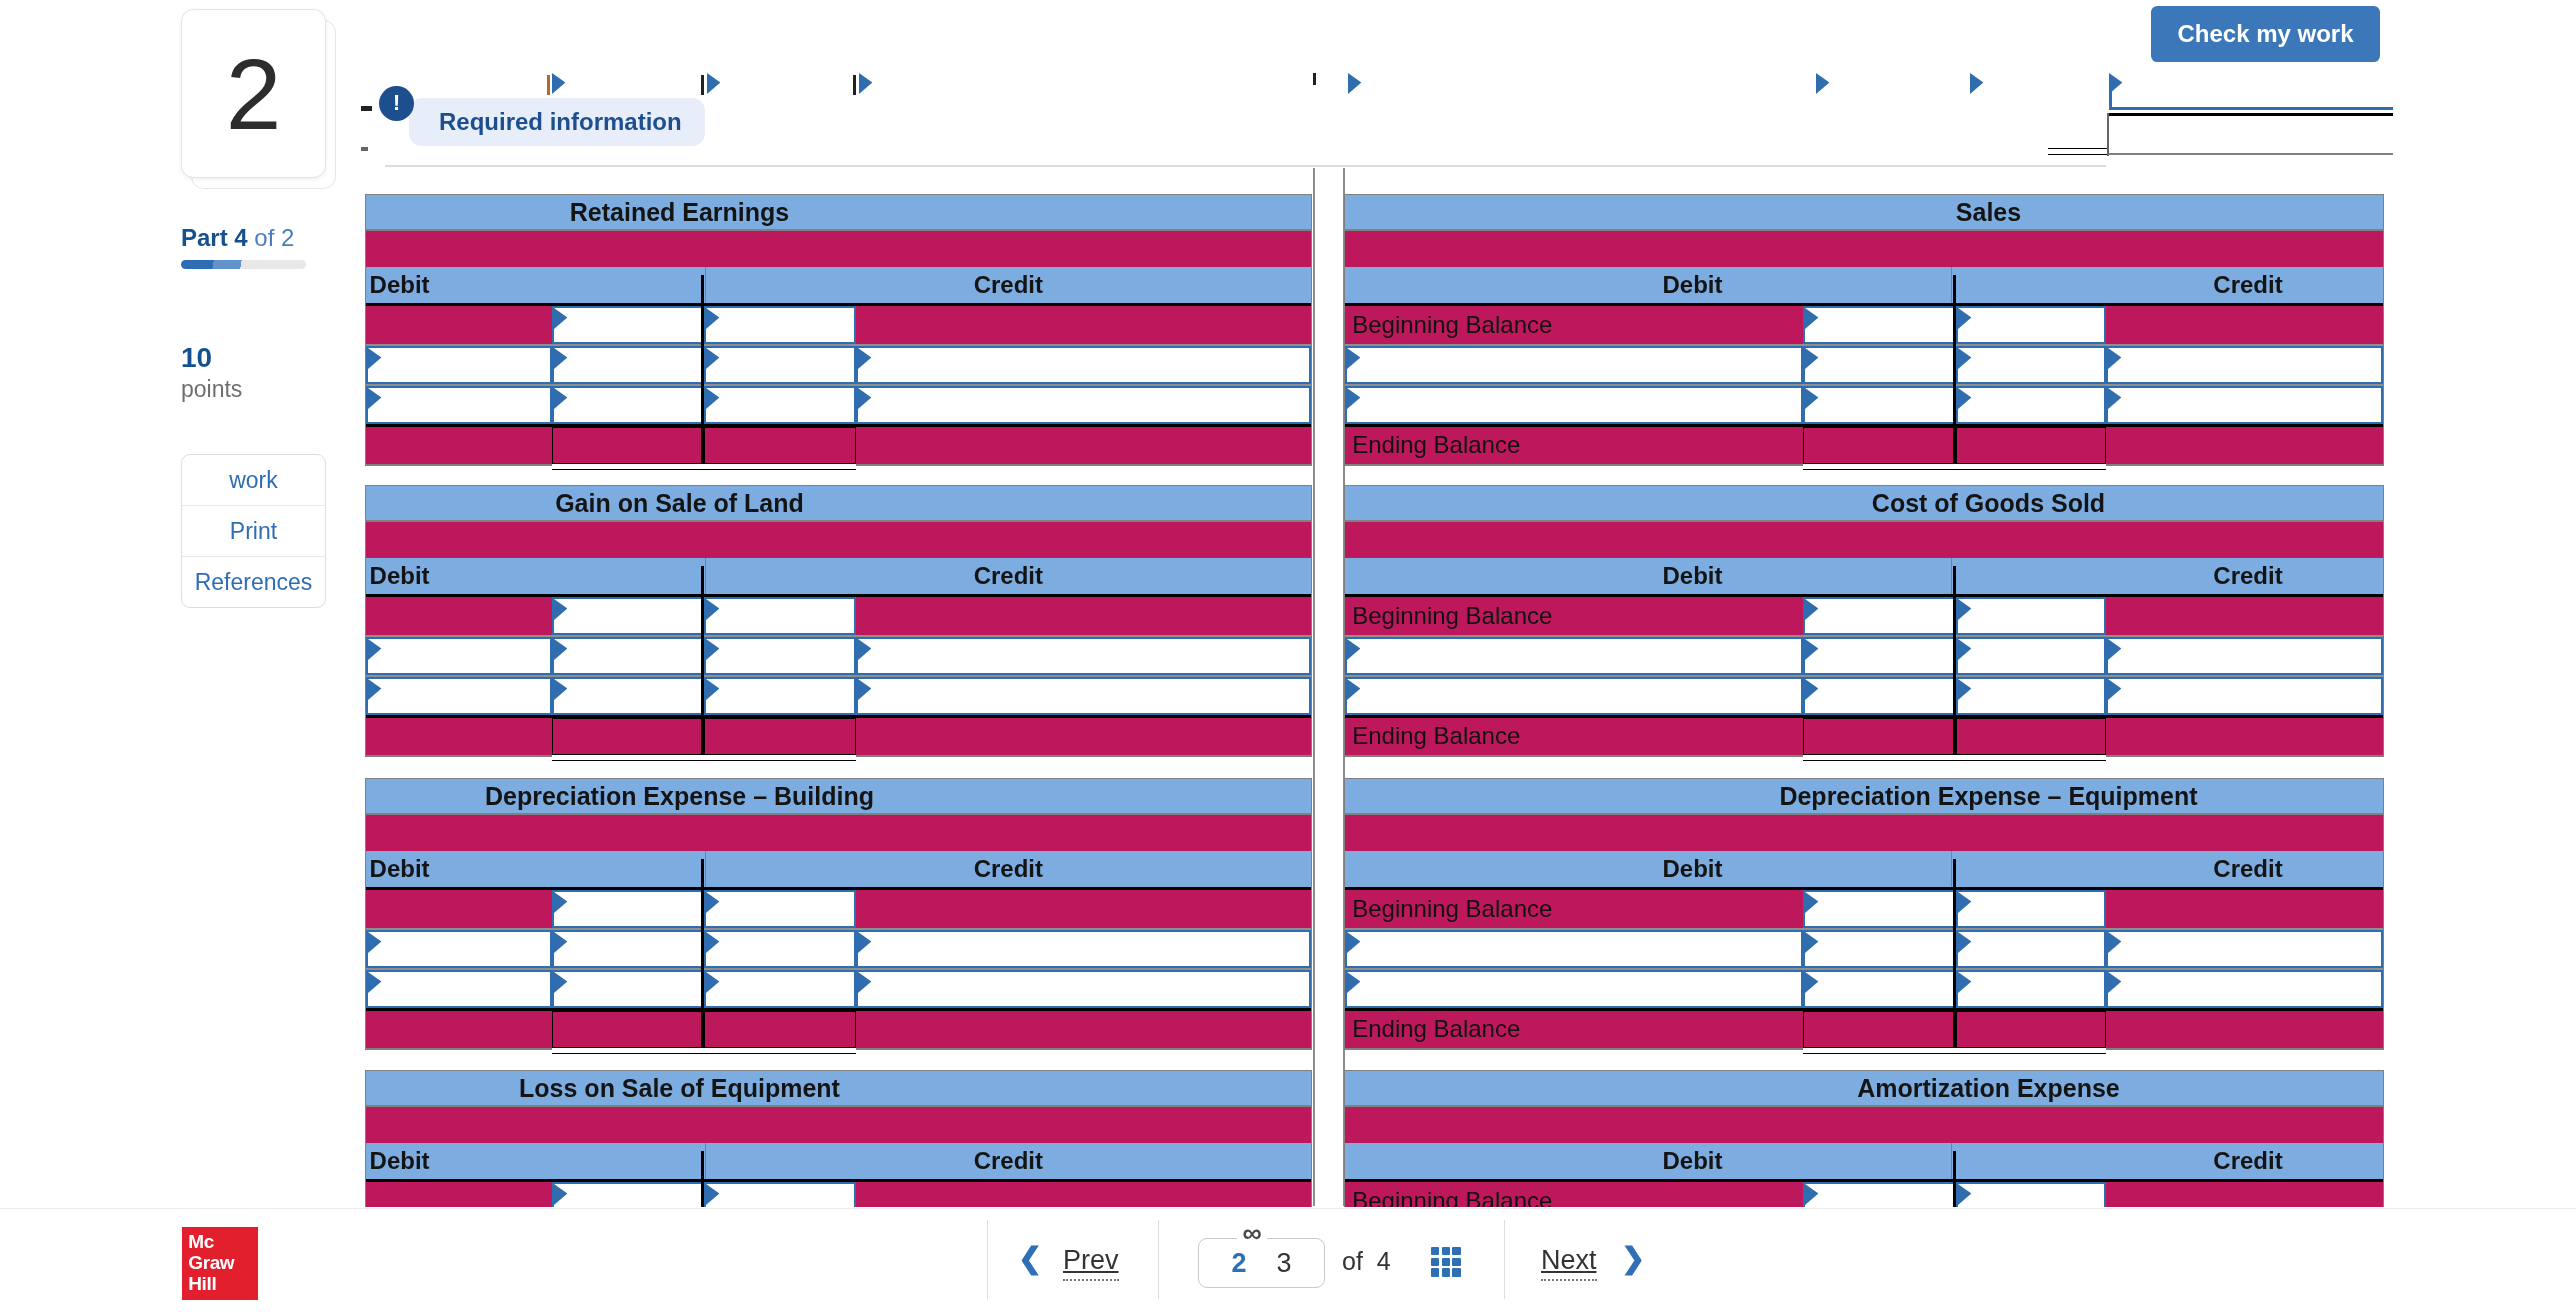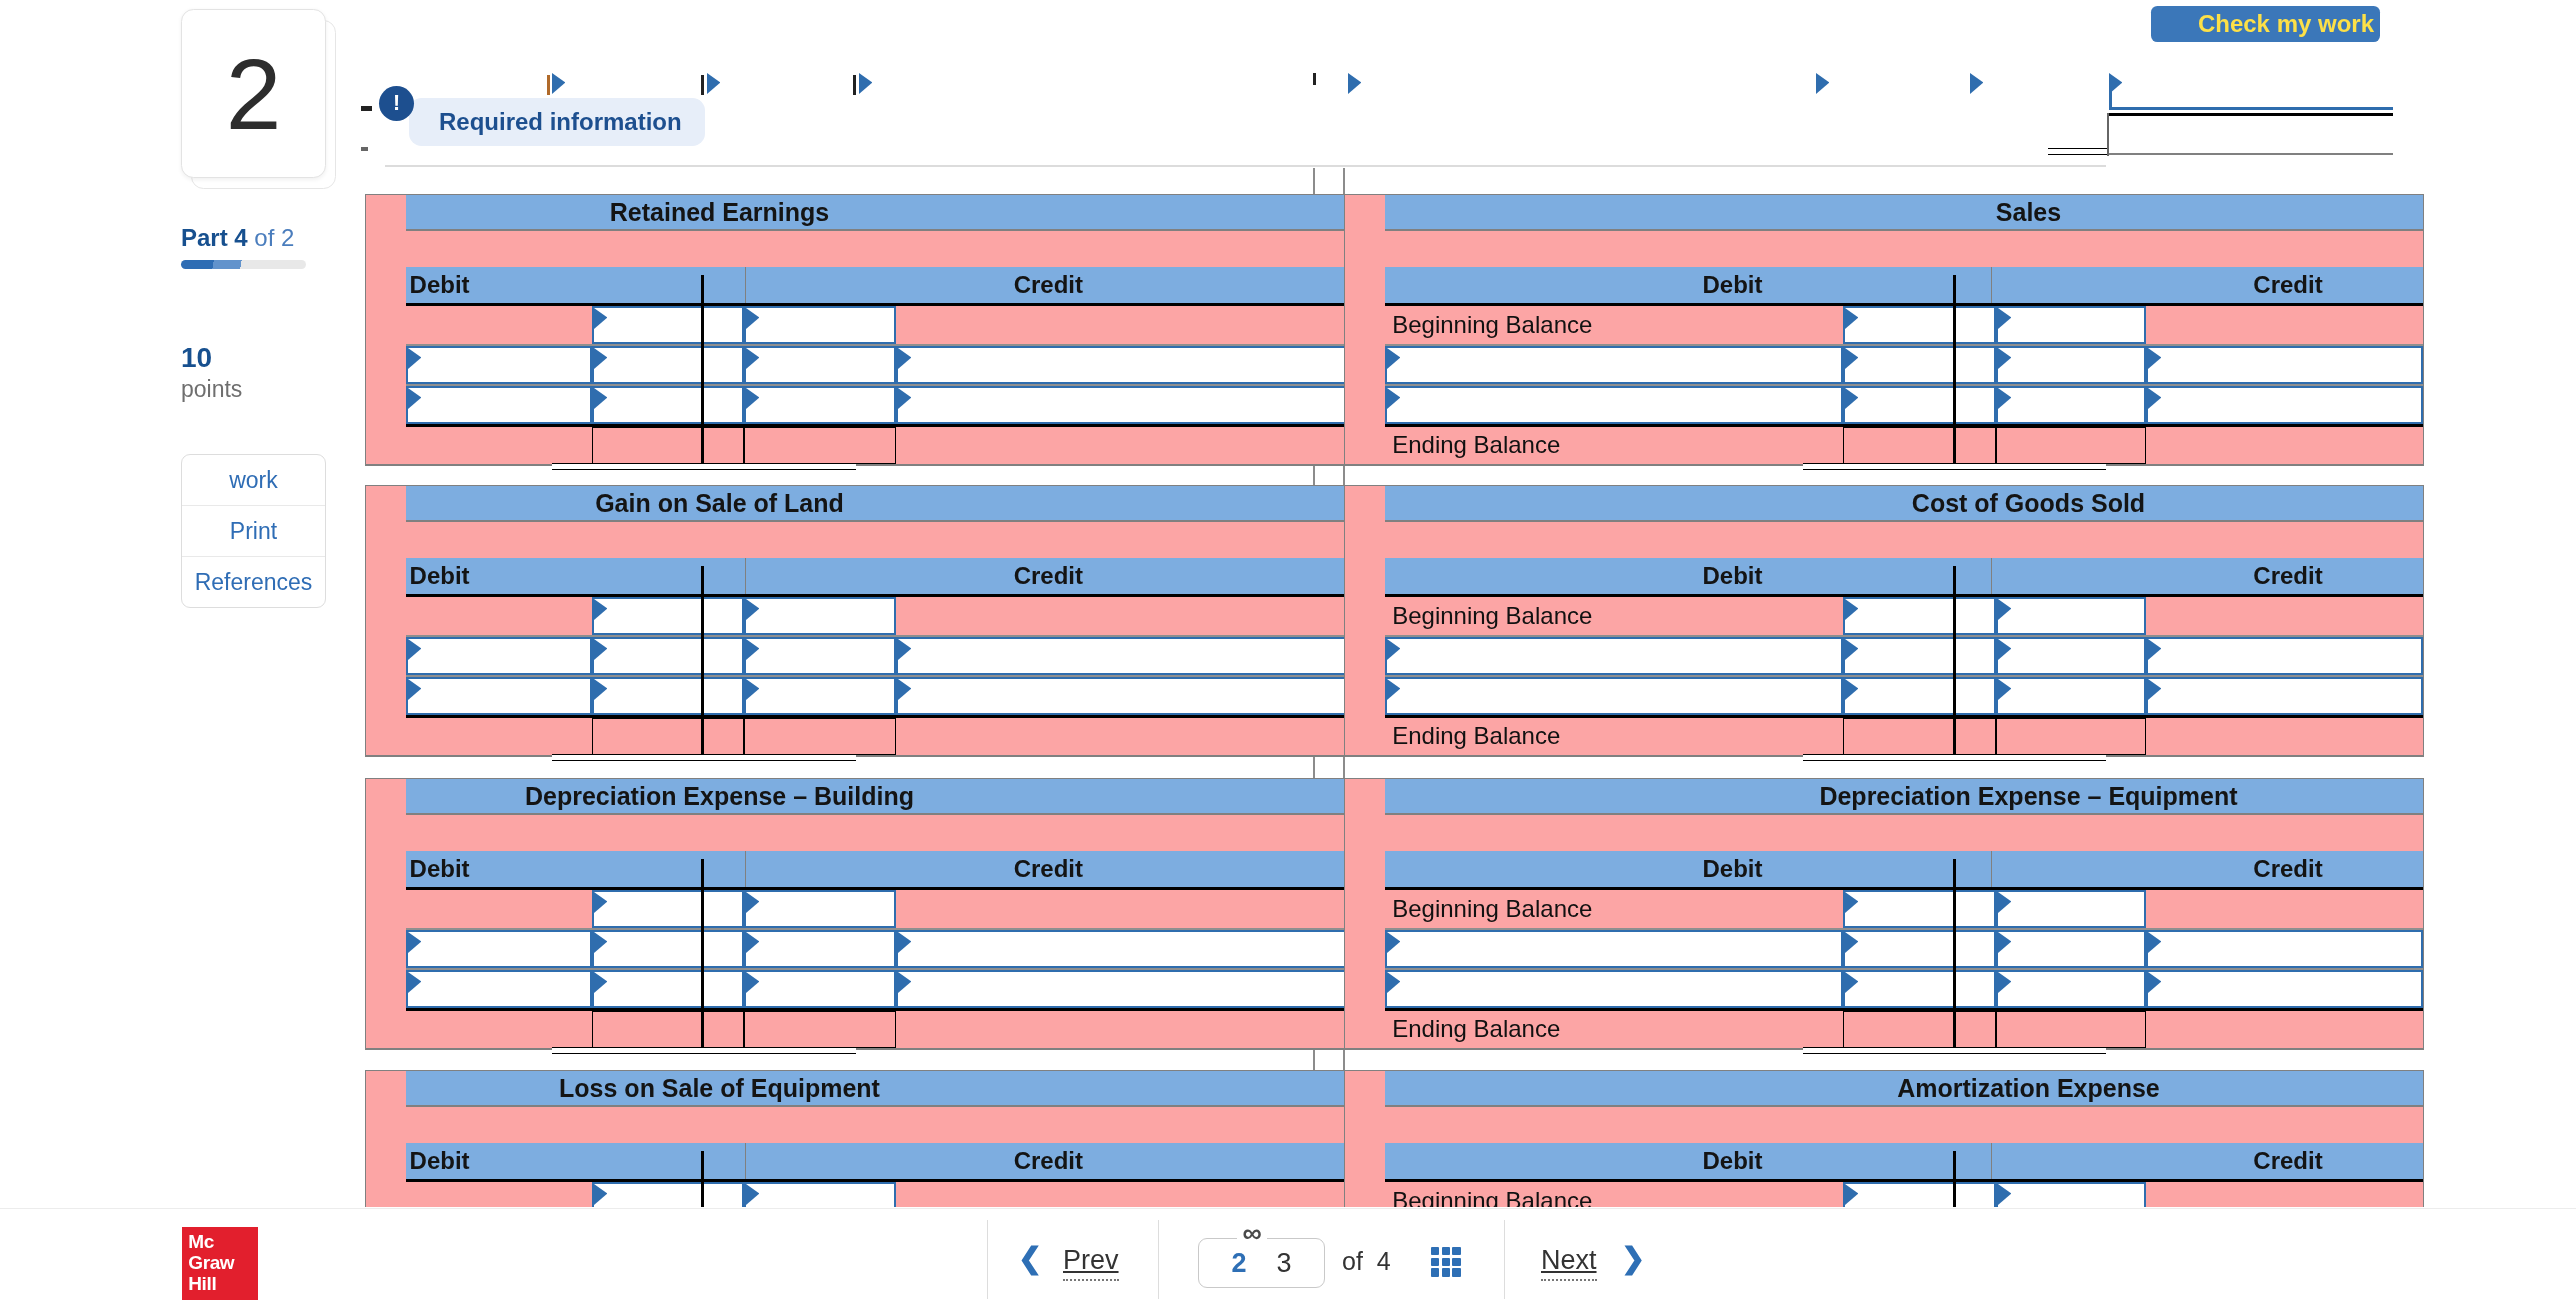--- a/index.html
+++ b/index.html
@@ -19,40 +19,40 @@
   .pbar{left:181px;top:260px;width:125px;height:9px;border-radius:4.5px;
     background:linear-gradient(100deg,#2e6db4 0 26%,#6293cc 26% 48%,#e8e8e8 48%);}
   .pts-num{left:181px;top:342px;font-size:28px;font-weight:bold;color:#17508f;}
   .pts-lbl{left:181px;top:376px;font-size:23px;color:#6f6f6f;}
   .linkbox{left:181px;top:454px;width:143px;background:#fff;border:1.8px solid #ddd;border-radius:9px;}
   .linkbox .lrow{height:50px;display:flex;align-items:center;justify-content:center;
     font-size:23px;color:#2f6db5;border-bottom:1.8px solid #e9e9e9;cursor:pointer;}
   .linkbox .lrow:last-child{border-bottom:none;}
 
   
-  .checkbtn{left:2151px;top:6.3px;width:229px;height:36px;background:#3b77b9;border:none;
-    border-radius:6.3px;color:#fde047;font-weight:bold;font-size:24px;font-family:inherit;cursor:pointer;text-align:right;}
+  .checkbtn{left:2151px;top:6.3px;width:229px;height:56px;background:#3b77b9;border:none;
+    border-radius:6.3px;color:#ffffff;font-weight:bold;font-size:24px;font-family:inherit;cursor:pointer;}
   .req-pill{left:409px;top:98px;height:48px;background:#e7eef9;border-radius:12.5px;
     display:flex;align-items:center;padding:0 23px 0 30px;}
   .req-pill span{font-size:24px;font-weight:bold;color:#1d4f8f;}
   .req-circle{left:379px;top:86px;width:35px;height:35px;border-radius:50%;background:#1d4f8f;
     color:#fff;font-weight:bold;font-size:21.5px;display:flex;align-items:center;justify-content:center;}
 
   
   .dash{background:#222;}
   .tick{background:#222;}
   .tri-float{width:13.4px;height:22.4px;background:#2f6dae;
     clip-path:polygon(0 0,100% 42%,0 94%);}
   .hline{height:2.7px;}
   .grayrule{height:1.8px;background:#dcdcdc;}
   .vline-full{width:1.8px;background:#8c8c8c;}
 
   
   .content-clip{left:0;top:0;right:0;height:1207px;overflow:hidden;}
-  .ttable{position:absolute;background:#fca5a5;border:1.8px solid #808080;border-bottom:2.7px solid #808080;padding-left:40px;}
+  .ttable{position:absolute;background:#be185d;border:1.8px solid #808080;border-bottom:2.7px solid #808080;}
   .side-left{width:945px;}
   .side-right{width:1038px;}
   .t-title{height:34px;border-bottom:2.7px solid #808080;background:#7dade0;
     display:flex;align-items:center;justify-content:center;
     font-size:25px;font-weight:bold;color:#141414;}
   .side-left  .t-title{padding-right:318px;}
   .side-right .t-title{padding-left:249px;}
   .t-band{height:36px;border-bottom:3.6px solid #000;background:#7dade0;display:flex;margin-top:36px;}
   .t-debit{border-right:1.8px solid #808080;display:flex;align-items:center;
     font-size:24px;font-weight:bold;color:#141414;}

